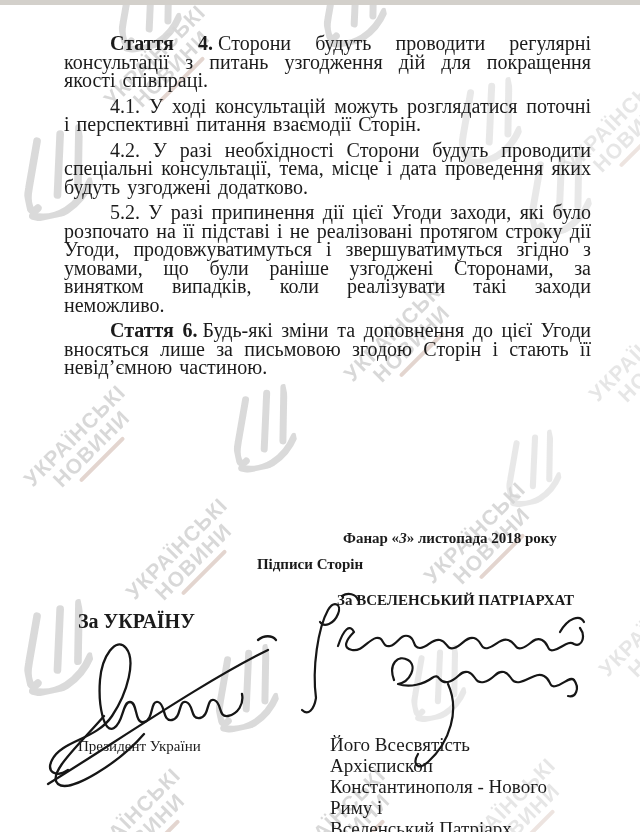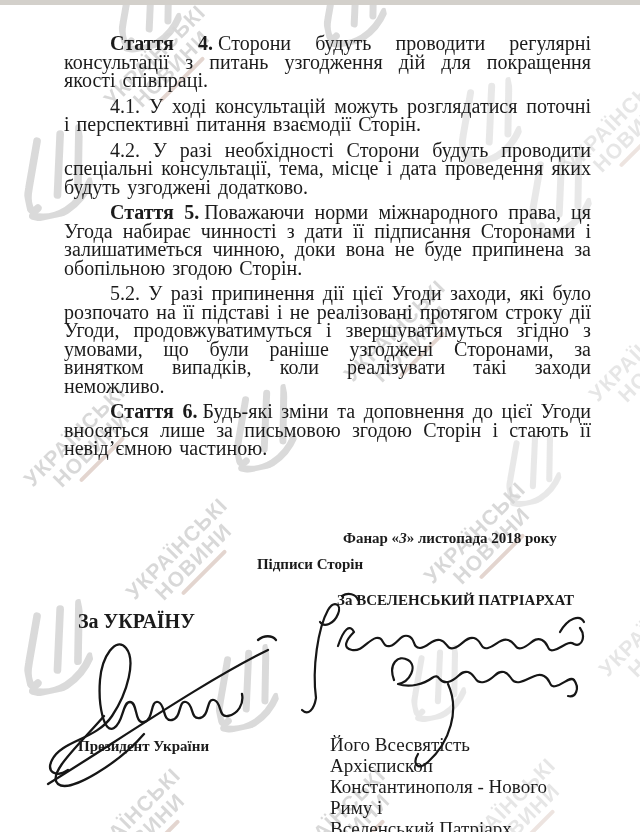--- a/index.html
+++ b/index.html
@@ -31,21 +31,21 @@
 
   
   .sig-area{position:absolute;left:0;top:526px;width:572px;height:306px;z-index:2;}
   .date-line{position:absolute;left:343px;top:4px;font-weight:bold;font-size:15px;white-space:nowrap;}
   .date-num{font-style:italic;}
   .sig-heading{position:absolute;left:0;top:30px;width:620px;text-align:center;font-weight:bold;font-size:15px;}
   .party-left{position:absolute;left:78px;top:84px;font-weight:bold;font-size:20px;white-space:nowrap;}
   .party-right{position:absolute;left:337px;top:66px;font-weight:bold;font-size:15px;white-space:nowrap;}
   .sig-svg-left{position:absolute;left:38px;top:96px;}
   .sig-svg-right{position:absolute;left:298px;top:60px;}
-  .title-left{position:absolute;left:78px;top:212px;font-weight:bold;font-size:15px;white-space:nowrap;text-align:center;}
+  .title-left{position:absolute;left:78px;top:212px;font-weight:normal;font-size:15px;white-space:nowrap;text-align:center;}
   .title-right{position:absolute;left:330px;top:208px;font-weight:normal;font-size:19px;line-height:21px;}
 </style>
 </head>
 <body>
 
 <div class="page">
   <div class="scan-edge"></div>
 
   <div class="wm" style="left:100px;top:95px;">
       <div class="l1">УКРАЇНСЬКІ</div>
@@ -179,21 +179,20 @@
           <path d="M30,64 L44,10"></path>
           <path d="M50,60 L62,8"></path>
           <path d="M4,78 C24,88 48,78 62,58"></path>
         </g>
       </svg></div>
 
   <div class="doc-text">
     <p><span class="lead">Стаття 4.</span><span>Сторони будуть проводити регулярні консультації з питань узгодження дій для покращення якості співпраці.</span></p>
     <p><span class="lead"></span><span>4.1. У ході консультацій можуть розглядатися поточні і перспективні питання взаємодії Сторін.</span></p>
     <p><span class="lead"></span><span>4.2. У разі необхідності Сторони будуть проводити спеціальні консультації, тема, місце і дата проведення яких будуть узгоджені додатково.</span></p>
-    <p><span class="lead">Стаття 5.</span><span>Поважаючи норми міжнародного права, ця Угода набирає чинності з дати її підписання Сторонами і залишатиметься чинною, доки вона не буде припинена за обопільною згодою Сторін.</span></p>
     <p><span class="lead"></span><span>5.2. У разі припинення дії цієї Угоди заходи, які було розпочато на її підставі і не реалізовані протягом строку дії Угоди, продовжуватимуться і звершуватимуться згідно з умовами, що були раніше узгоджені Сторонами, за винятком випадків, коли реалізувати такі заходи неможливо.</span></p>
     <p><span class="lead">Стаття 6.</span><span>Будь-які зміни та доповнення до цієї Угоди вносяться лише за письмовою згодою Сторін і стають її невід’ємною частиною.</span></p>
   </div>
 
   <div class="sig-area">
     <div class="date-line"><span>Фанар «</span><span class="date-num">3</span><span>» листопада 2018 року</span></div>
 
     <div class="sig-heading">Підписи Сторін</div>
 
     <div class="party-left">За УКРАЇНУ</div>

